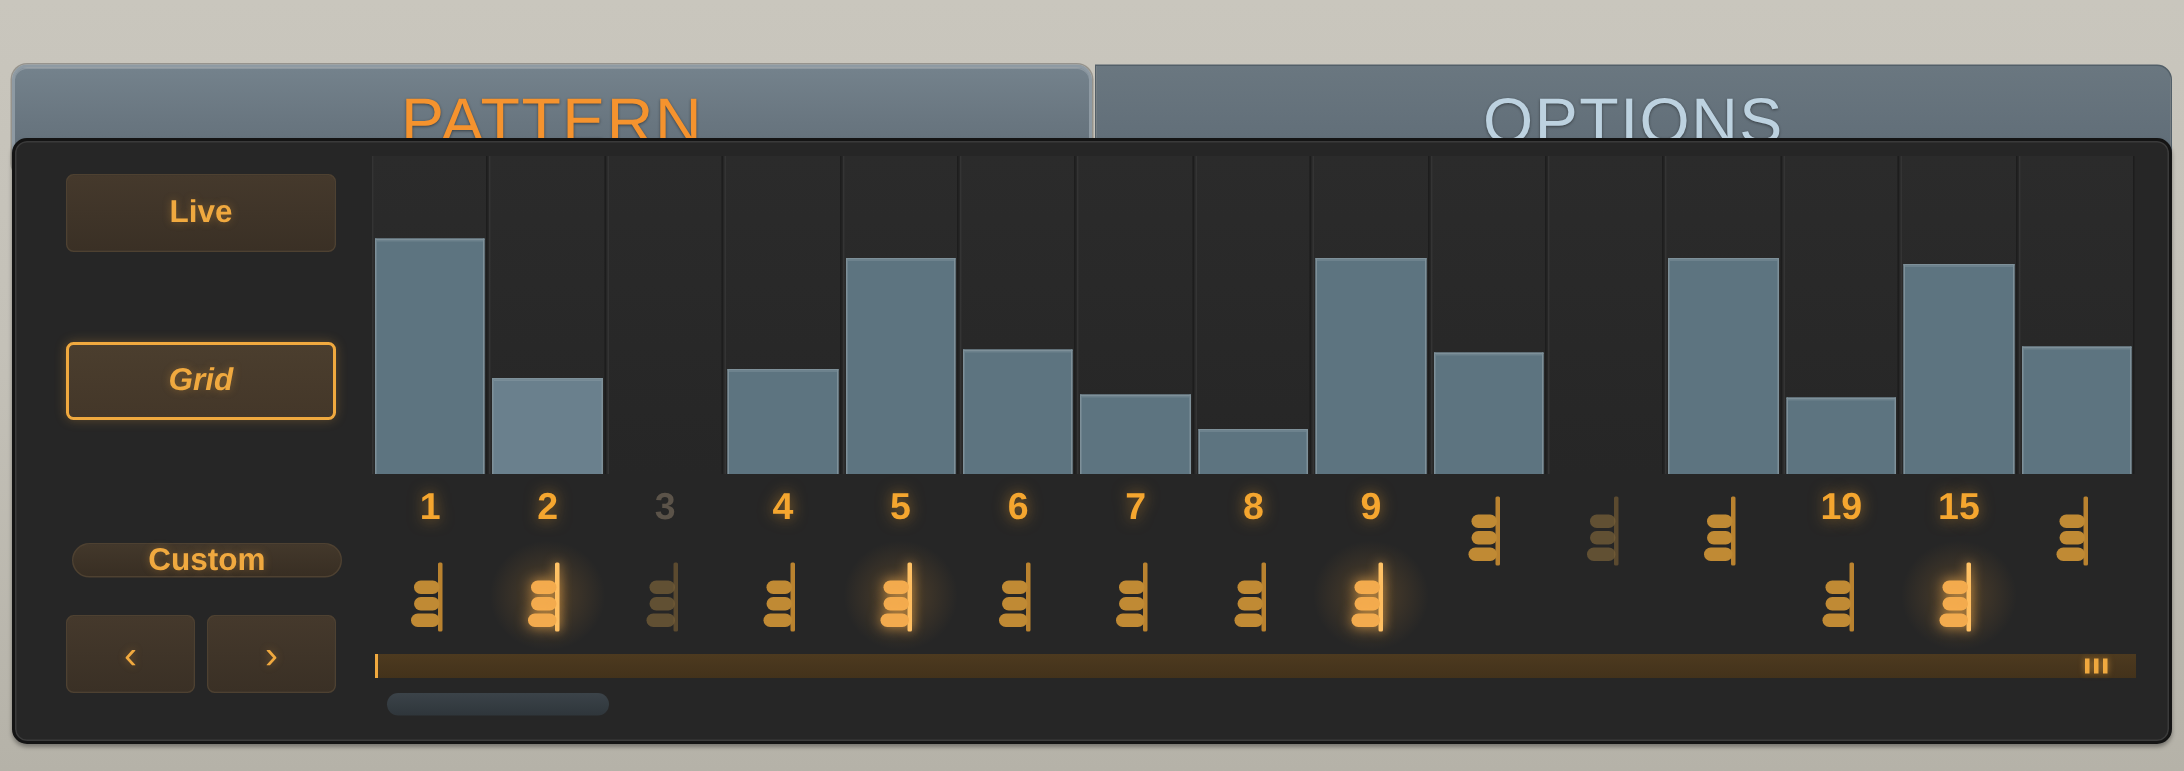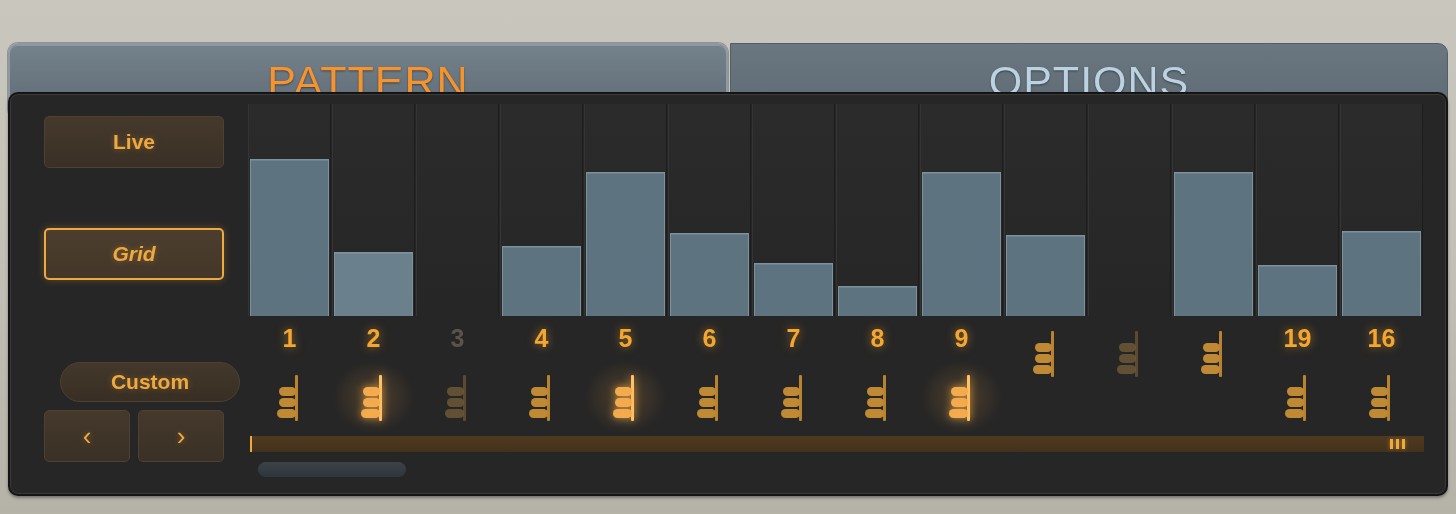--- a/index.html
+++ b/index.html
@@ -101,21 +101,21 @@
   }
   .btn-live  { position: absolute; left: 0; top: 6px;   height: 52px; }
   .btn-grid  {
     position: absolute; left: 0; top: 118px; height: 52px;
     border: 2px solid #f0a93f;
     background: linear-gradient(180deg,#4b3e2e 0%, #40342706 100%), #443729;
     box-shadow: 0 0 8px rgba(240,169,63,.28);
     font-style: italic;
   }
   .btn-custom {
-    position: absolute; left: 16px; top: 252px; height: 40px;
+    position: absolute; left: 4px; top: 252px; height: 23px;
     border-radius: 20px;
     background: linear-gradient(180deg,#43382b 0%, #382e23 100%);
   }
   .nav-row {
     position: absolute; left: 0; top: 300px;
     width: 180px; height: 52px;
     display: flex; gap: 8px;
   }
   .btn-nav {
     width: 86px; height: 52px; font-size: 26px; font-weight: normal;
@@ -466,23 +466,36 @@
               <div class="noteicon">
                 <span class="stem"></span>
                 <span class="flag f1"></span>
                 <span class="flag f2"></span>
                 <span class="flag f3"></span>
               </div>
             </div>
           </div>
           <div class="step-col">
             <div class="bar-zone">
+              <div class="bar" style="height: 66%;"></div>
+            </div>
+            <div class="num">15</div>
+            <div class="notecell hot">
+              <div class="noteicon">
+                <span class="stem"></span>
+                <span class="flag f1"></span>
+                <span class="flag f2"></span>
+                <span class="flag f3"></span>
+              </div>
+            </div>
+          </div>
+          <div class="step-col">
+            <div class="bar-zone">
               <div class="bar" style="height: 40%;"></div>
             </div>
-            <div class="num">16</div>
             <div class="notecell">
               <div class="noteicon">
                 <span class="stem"></span>
                 <span class="flag f1"></span>
                 <span class="flag f2"></span>
                 <span class="flag f3"></span>
               </div>
             </div>
           </div>
         </div>

